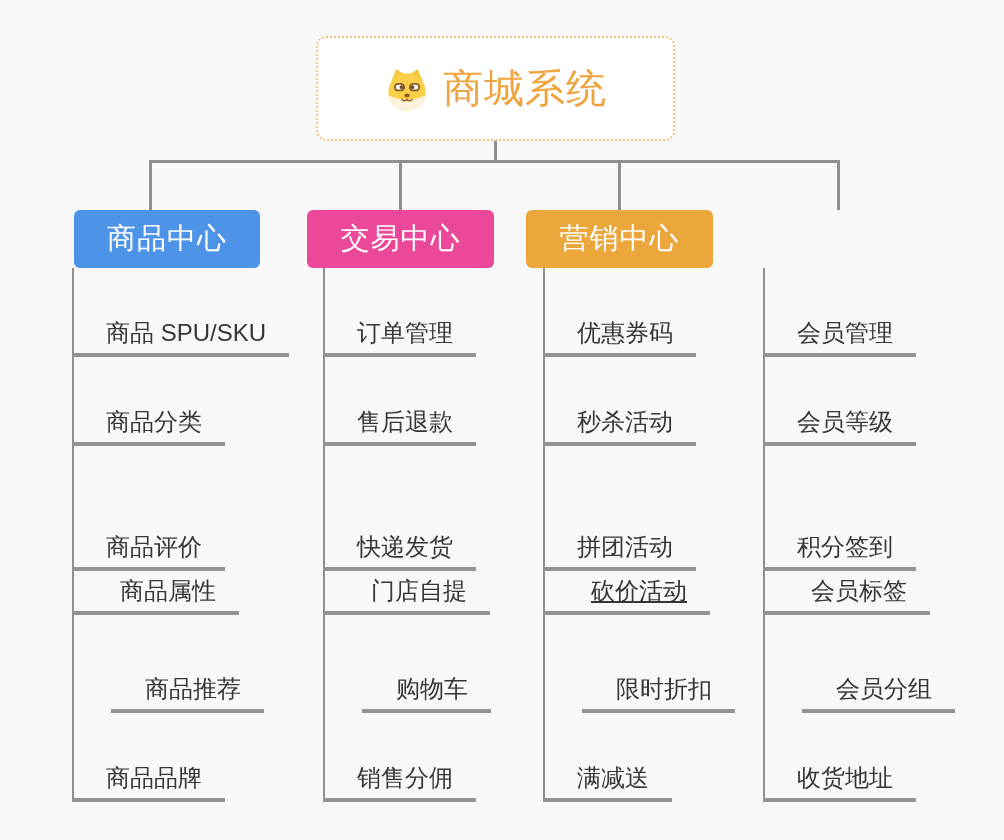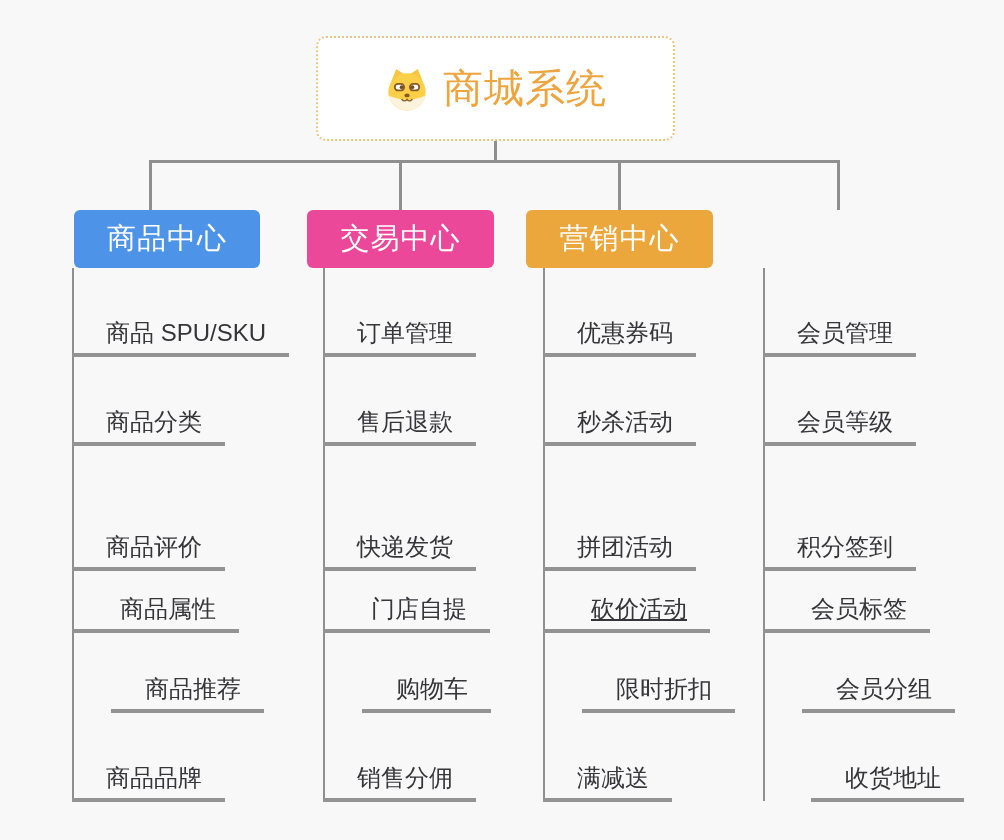--- a/index.html
+++ b/index.html
@@ -32,21 +32,21 @@
 
   
   .col{position:absolute;top:268px;width:1px;}
   .c0{left:72px;} .c1{left:323px;} .c2{left:543px;} .c3{left:763px;}
   .leaf{position:absolute;left:0;white-space:nowrap;
     font-size:24px;line-height:31px;color:#35353a;
     padding:0 23px 5px 34px;border-bottom:4px solid #84cc16;}
   .leaf:nth-of-type(1){top:49px;}
   .leaf:nth-of-type(2){top:138px;}
   .leaf:nth-of-type(3){top:227px;margin-top:36px;}
-  .leaf:nth-of-type(4){top:325px;padding-left:48px;}
+  .leaf:nth-of-type(4){top:307px;padding-left:48px;}
   .leaf:nth-of-type(5){top:405px;margin-left:39px;}
   .leaf:nth-of-type(6){top:494px;}
 </style>
 </head>
 <body>
 
 <div class="stage" style="background-color: rgb(248, 248, 248);">
 
   <div class="line root-stub" style="background-color: rgb(143, 143, 143);"></div>
   <div class="line bus" style="background-color: rgb(143, 143, 143);"></div>
@@ -118,16 +118,16 @@
     <div class="leaf" style="border-bottom-color: rgb(147, 147, 147);">限时折扣</div>
     <div class="leaf" style="border-bottom-color: rgb(147, 147, 147);">满减送</div>
   </div>
 
   <div class="col c3">
     <div class="leaf" style="border-bottom-color: rgb(147, 147, 147);">会员管理</div>
     <div class="leaf" style="border-bottom-color: rgb(147, 147, 147);">会员等级</div>
     <div class="leaf" style="border-bottom-color: rgb(147, 147, 147); text-align: right;">积分签到</div>
     <div class="leaf" style="border-bottom-color: rgb(147, 147, 147);">会员标签</div>
     <div class="leaf" style="border-bottom-color: rgb(147, 147, 147);">会员分组</div>
-    <div class="leaf" style="border-bottom-color: rgb(147, 147, 147); margin-left: 48px;">收货地址</div>
+    <div class="leaf" style="border-bottom-color: rgb(147, 147, 147);">收货地址</div>
   </div>
 
 </div>
 
 </body></html>

